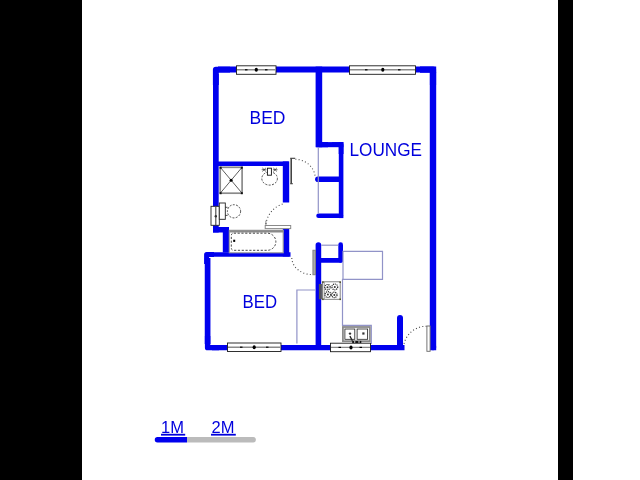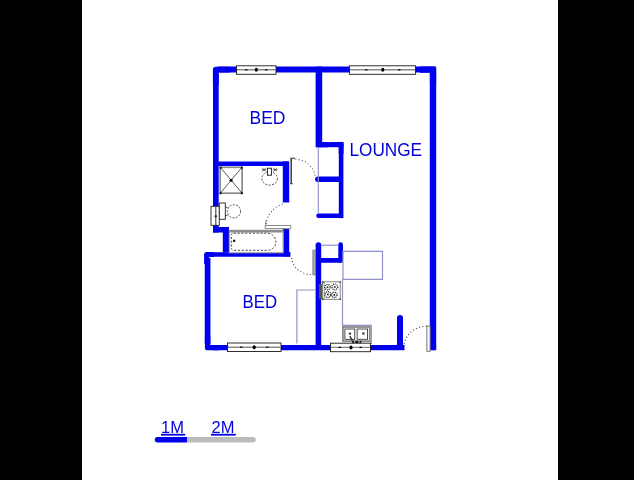--- a/index.html
+++ b/index.html
@@ -1,16 +1,16 @@
 <!DOCTYPE html>
 <html><head>
 <meta charset="utf-8">
 <style>
   html,body{margin:0;padding:0;background:#fff;}
-  #stage{position:relative;width:634px;height:480px;overflow:hidden;font-family:"Liberation Sans",sans-serif;}
+  #stage{position:relative;width:573px;height:480px;overflow:hidden;font-family:"Liberation Sans",sans-serif;}
   svg{position:absolute;left:0;top:0;}
 </style>
 </head>
 <body>
 <div id="stage">
 <svg width="640" height="480" viewBox="0 0 640 480">
 
   <rect x="0" y="0" width="640" height="480" fill="#ffffff"></rect>
 
   <rect x="0" y="0" width="82" height="480" fill="#000000"></rect>

